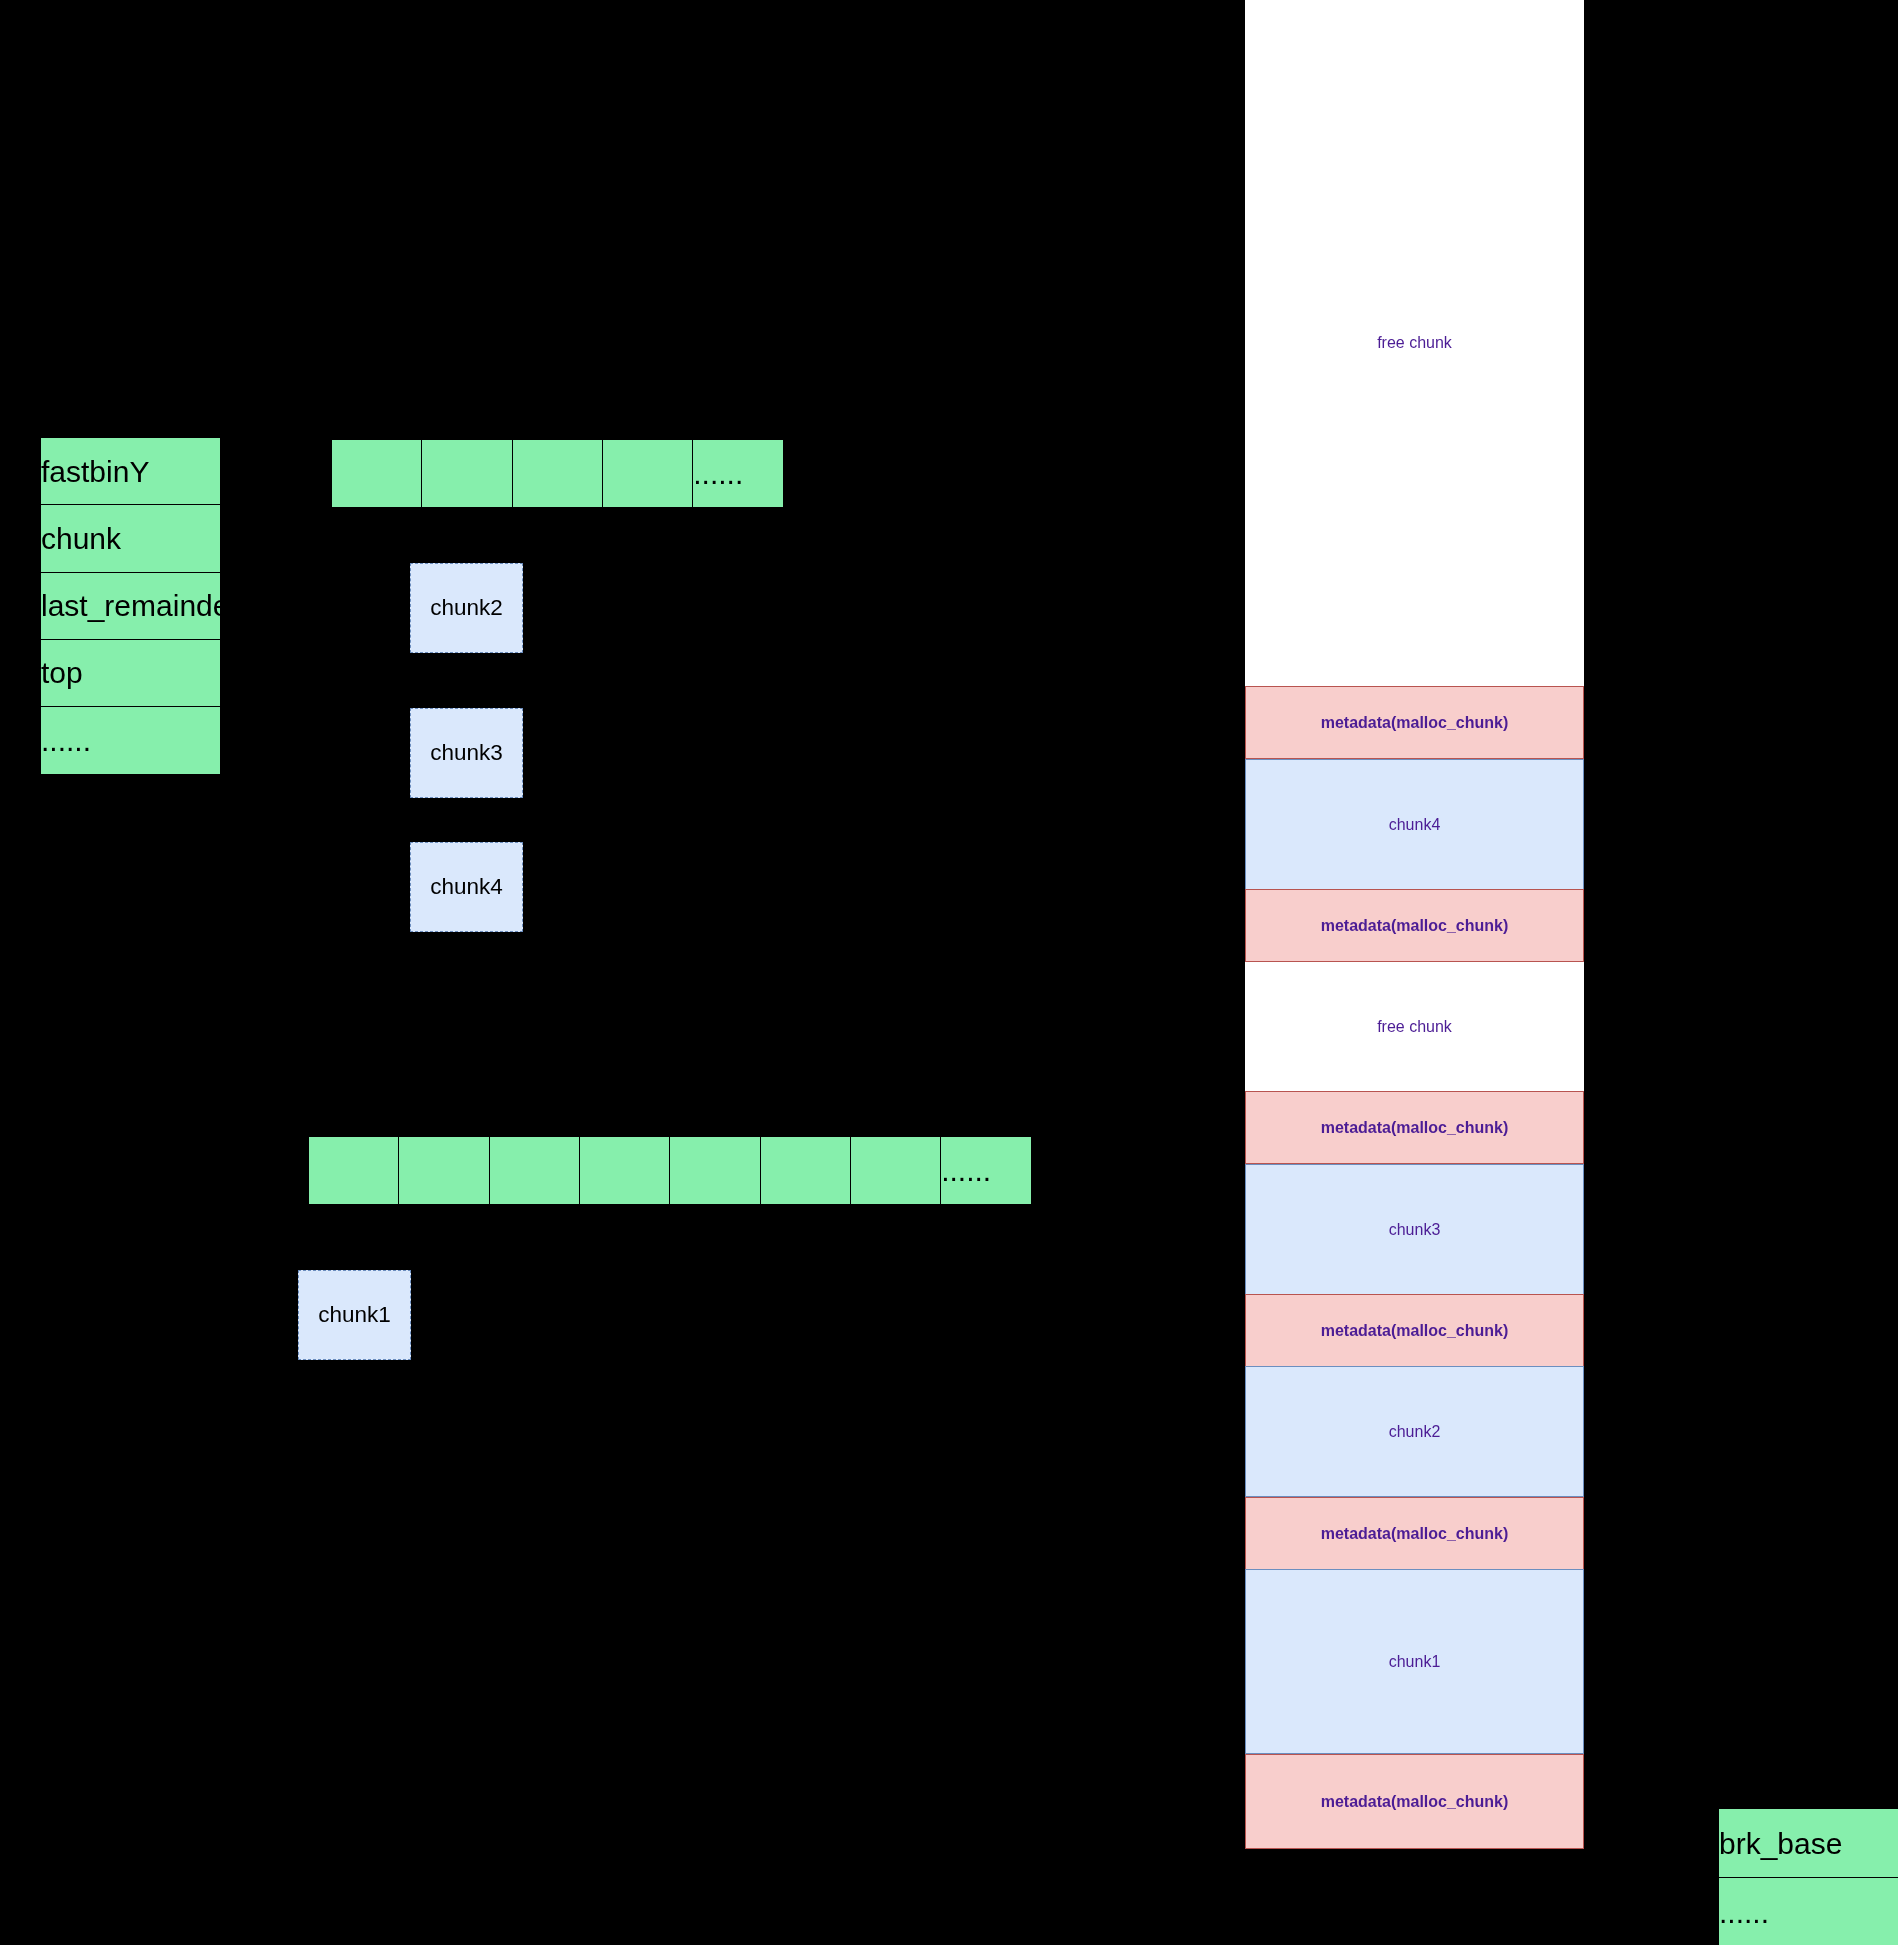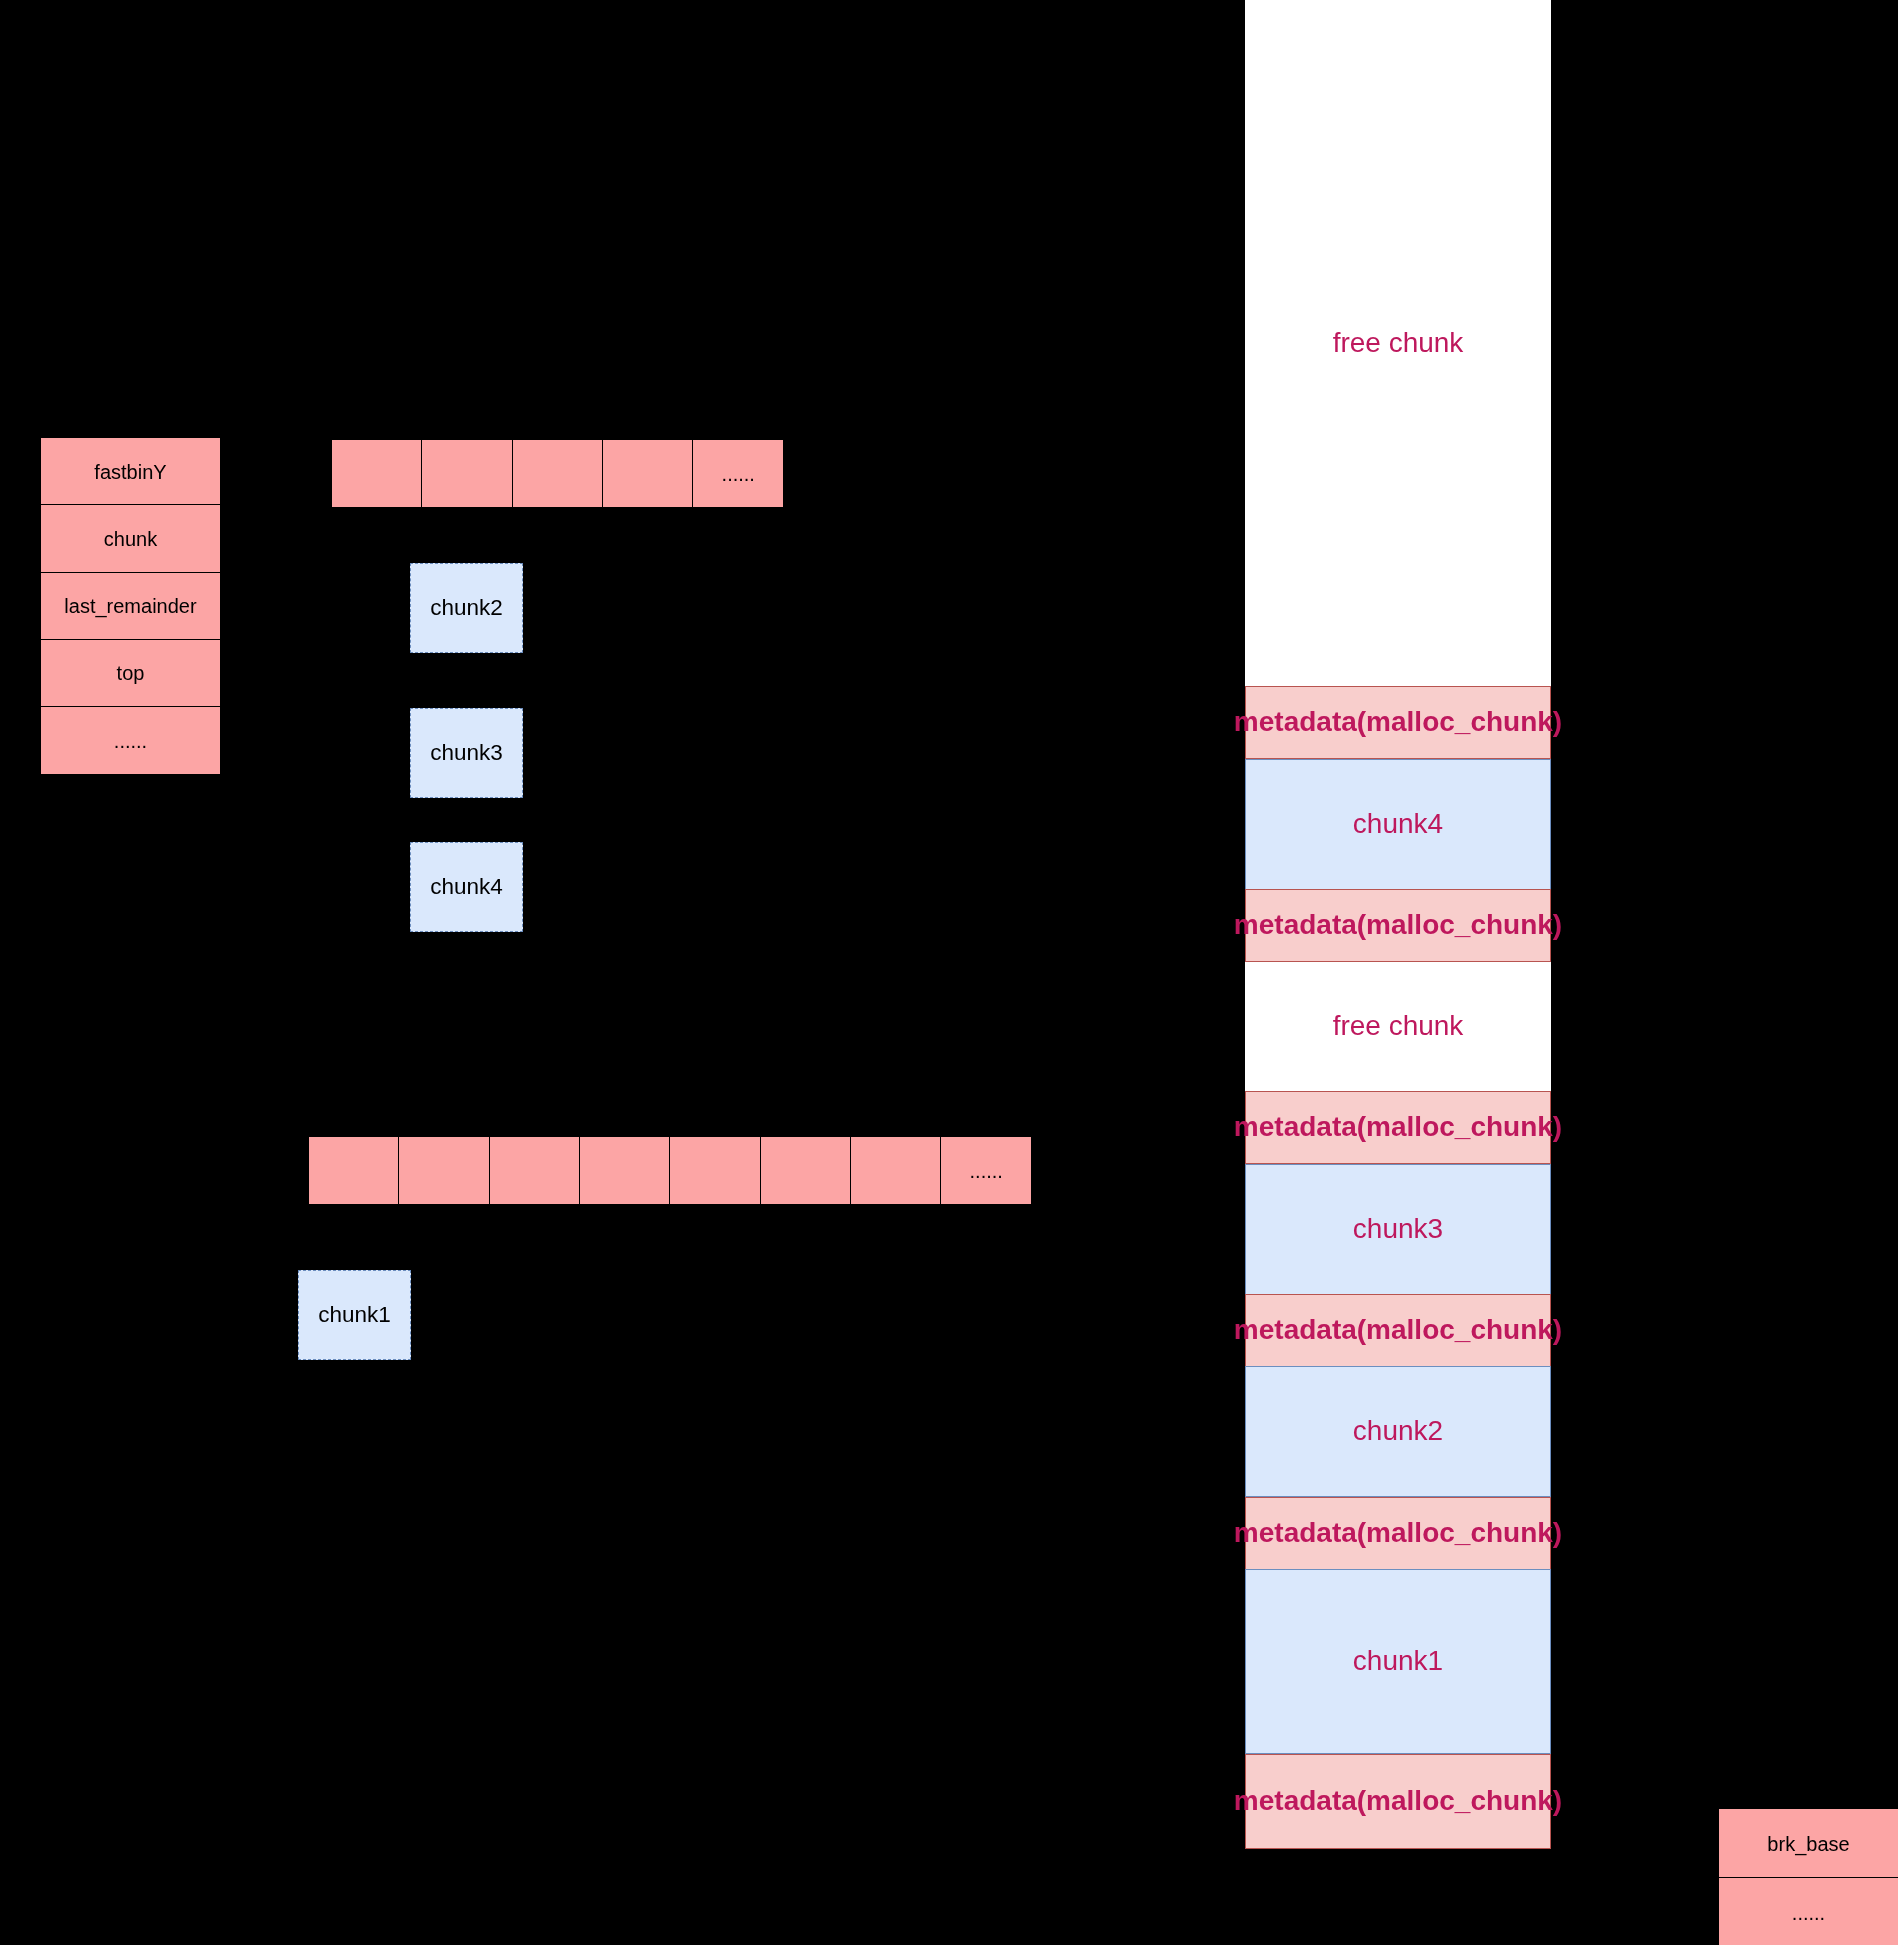--- a/index.html
+++ b/index.html
@@ -13,26 +13,26 @@
     position: relative;
     overflow: hidden;
     font-family: "Liberation Sans", sans-serif;
     color: #000000;
   }
 
   
   .abs { position: absolute; box-sizing: border-box; }
 
   .cellbox {
-    background: #fca5a5;
+    background: #86efac;
     border: 1.7px solid #000000;
     display: flex;
     align-items: center;
-    justify-content: center;
-    font-size: 20px;
+    justify-content: flex-start;
+    font-size: 30px;
     line-height: 1;
     color: #000000;
     white-space: nowrap;
   }
 
   
   #malloc-state-table { left: 40px; top: 437px; width: 179px; }
   #malloc-state-table .cellbox {
     position: relative;
     width: 179px;
@@ -75,28 +75,28 @@
   
   #heap-stack {
     left: 1245px;
     top: 0px;
     width: 339px;
     height: 1849px;
   }
   #heap-stack .seg {
     position: absolute;
     left: 0;
-    width: 306px;
+    width: 339px;
     box-sizing: border-box;
     display: flex;
     align-items: center;
     justify-content: center;
-    font-size: 28px;
+    font-size: 16px;
     line-height: 1.1;
-    color: #be185d;
+    color: #4c1d95;
     white-space: nowrap;
   }
   #heap-stack .seg.free  { background: #ffffff; border: 0 none; }
   #heap-stack .seg.meta  { background: #f8cecc; border: 1.7px solid #b85450; font-weight: bold; }
   #heap-stack .seg.data  { background: #dae8fc; border: 1.7px solid #6c8ebf; }
 
   
   #brk-table { left: 1718px; top: 1808px; width: 179px; }
   #brk-table .cellbox {
     position: relative;

